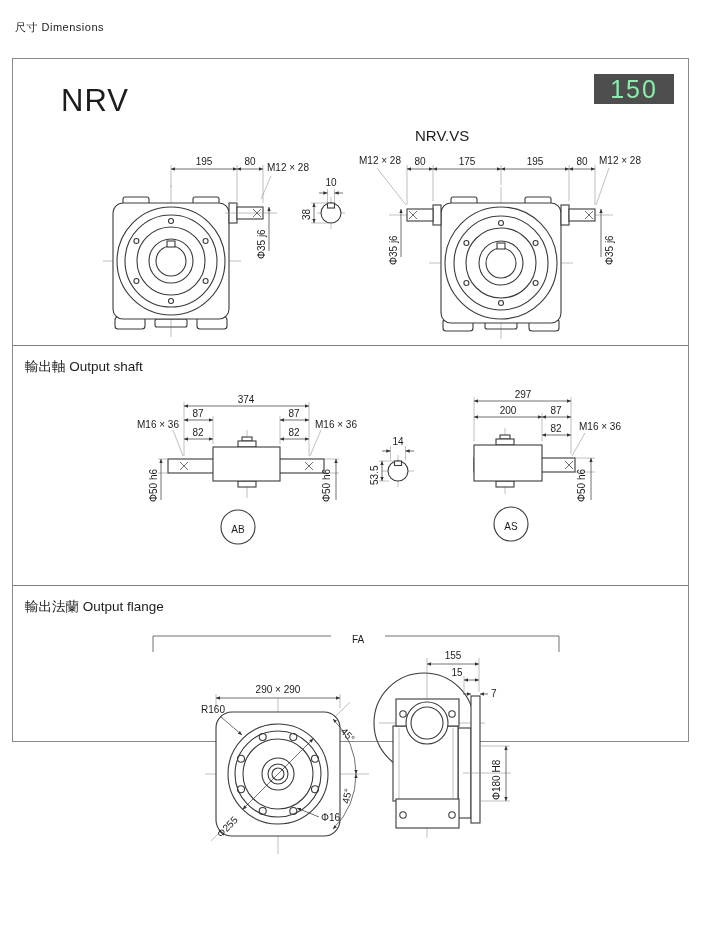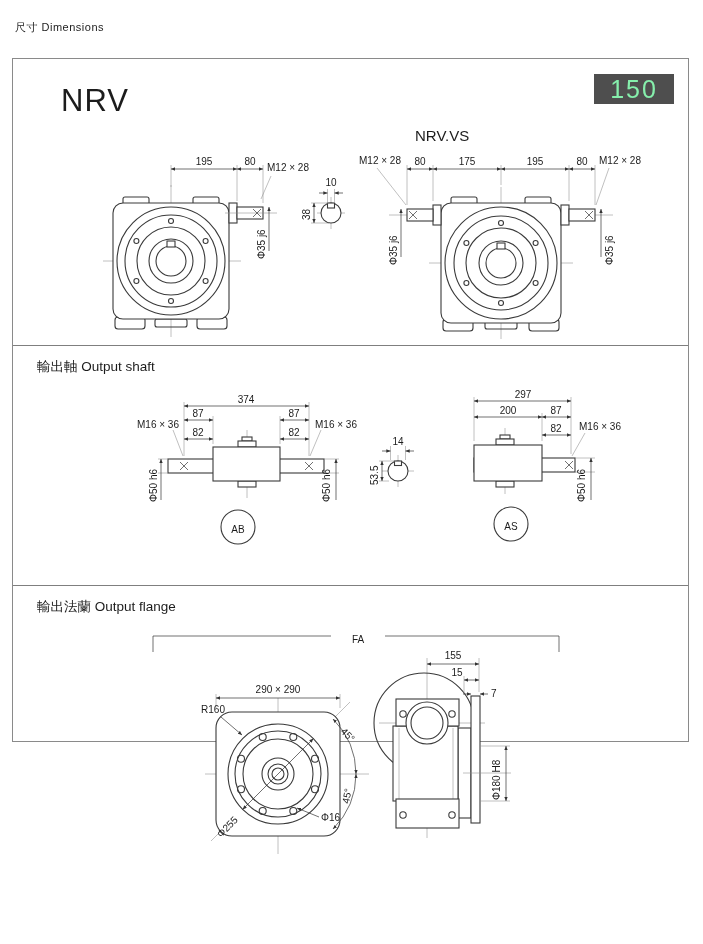--- a/index.html
+++ b/index.html
@@ -9,21 +9,21 @@
   #page-title{left:15px;top:20px;font-size:11px;letter-spacing:0.5px;}
   #dim-box{left:12px;top:58px;width:677px;height:684px;border:1.5px solid #8a8a8a;box-sizing:border-box;}
   .sec{position:relative;width:100%;box-sizing:border-box;}
   #sec-nrv{height:287px;border-bottom:1px solid #7f7f7f;}
   #sec-shaft{height:240px;border-bottom:1px solid #7f7f7f;}
   #sec-flange{height:340px;}
   #model-title{left:48px;top:24px;font-size:31px;letter-spacing:1px;}
   #size-badge{left:581px;top:15px;width:80px;height:30px;background:#4e4e4e;color:#86efac;
               font-size:25px;display:flex;align-items:center;justify-content:center;letter-spacing:2px;}
   #variant-title{left:402px;top:48px;font-size:15px;margin-top:20px;}
-  .sec-head{left:24px;top:12px;font-size:13.5px;}
+  .sec-head{left:12px;top:12px;font-size:13.5px;}
   svg{position:absolute;overflow:visible;}
   svg text{font-family:"Liberation Sans","DejaVu Sans",sans-serif;font-size:10px;fill:#1c1c1c;stroke:none;}
   .main{fill:none;stroke:#3a3a3a;stroke-width:1.1;}
   .fw{fill:#ffffff;stroke:#3a3a3a;stroke-width:1.1;}
   .thin{stroke:#8c8c8c;stroke-width:0.55;fill:none;}
   .dim{stroke:#333;stroke-width:0.7;fill:none;}
   .mid{text-anchor:middle;}
 </style>
 </head>
 <body>

